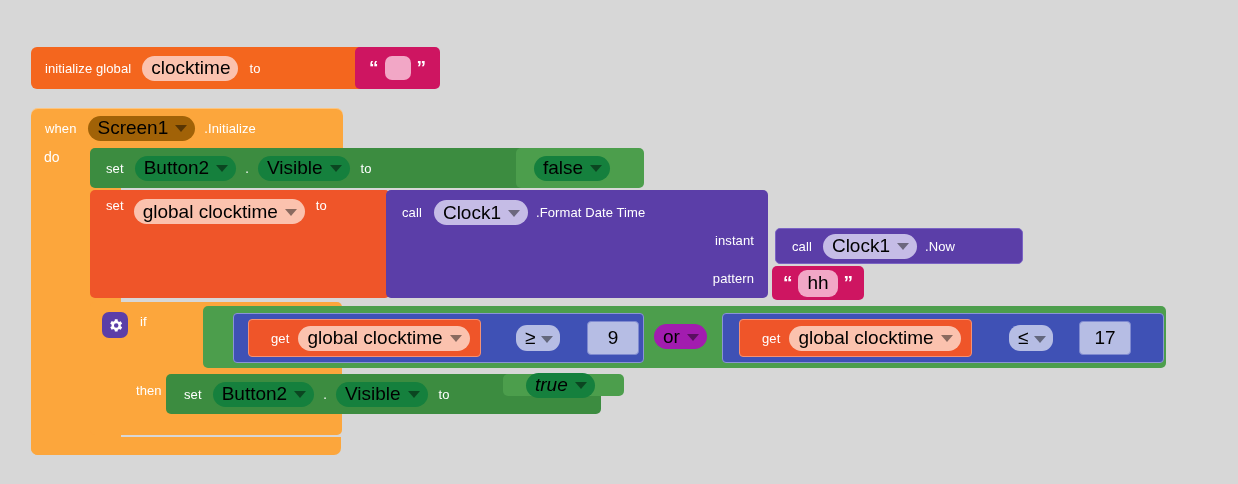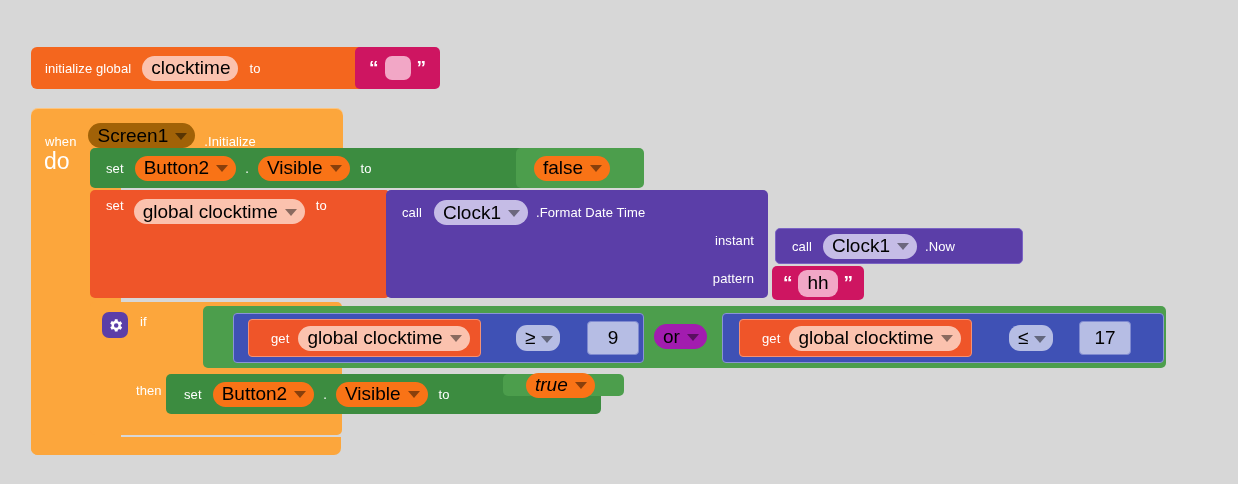--- a/index.html
+++ b/index.html
@@ -105,42 +105,41 @@
   }
 
   
   .ev-when {
     left: 31px; top: 108px;
     width: 312px; height: 40px;
     background: #FCA63C;
     border-radius: 7px 7px 0 0;
     padding-left: 14px;
     box-shadow: inset 0 1px 0 rgba(255,255,255,.35);
-    align-items: flex-end;
   }
   .ev-body {
     left: 31px; top: 148px;
     width: 90px; height: 307px;
     background: #FCA63C;
     border-radius: 0 0 7px 7px;
   }
   .ev-foot {
     left: 31px; top: 437px;
     width: 310px; height: 18px;
     background: #FCA63C;
     border-radius: 0 0 7px 7px;
   }
   .ev-do {
     left: 44px; top: 150px;
-    font-size: 23px; color: #fff;
+    font-size: 14px; color: #fff;
   }
 
   
   .f-event   { background: #a16207; }
-  .f-green   { background: #f97316; }
+  .f-green   { background: #15803d; }
   .f-varcall { background: #FBC2AE; }
   .f-purple  { background: #C5BCE6; }
   .f-logic   { background: #a21caf; }
 
   
   .g-set1 {
     left: 90px; top: 148px;
     width: 446px; height: 40px;
     background: #3C8C40;
     border-radius: 5px;

